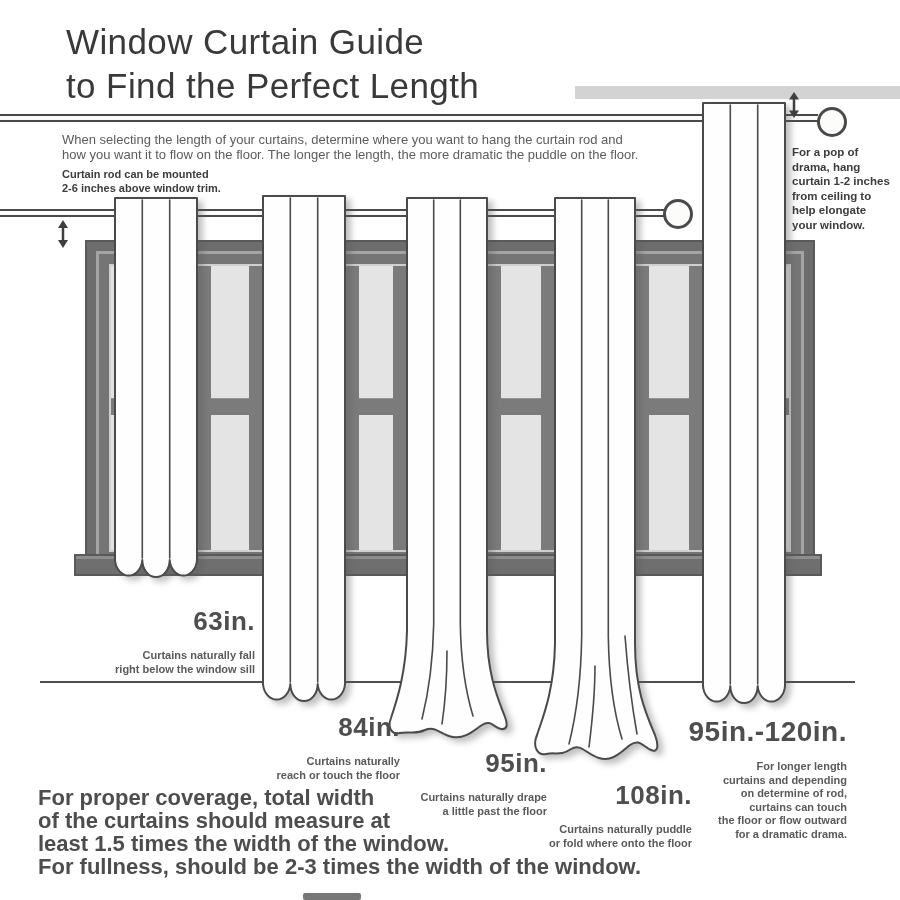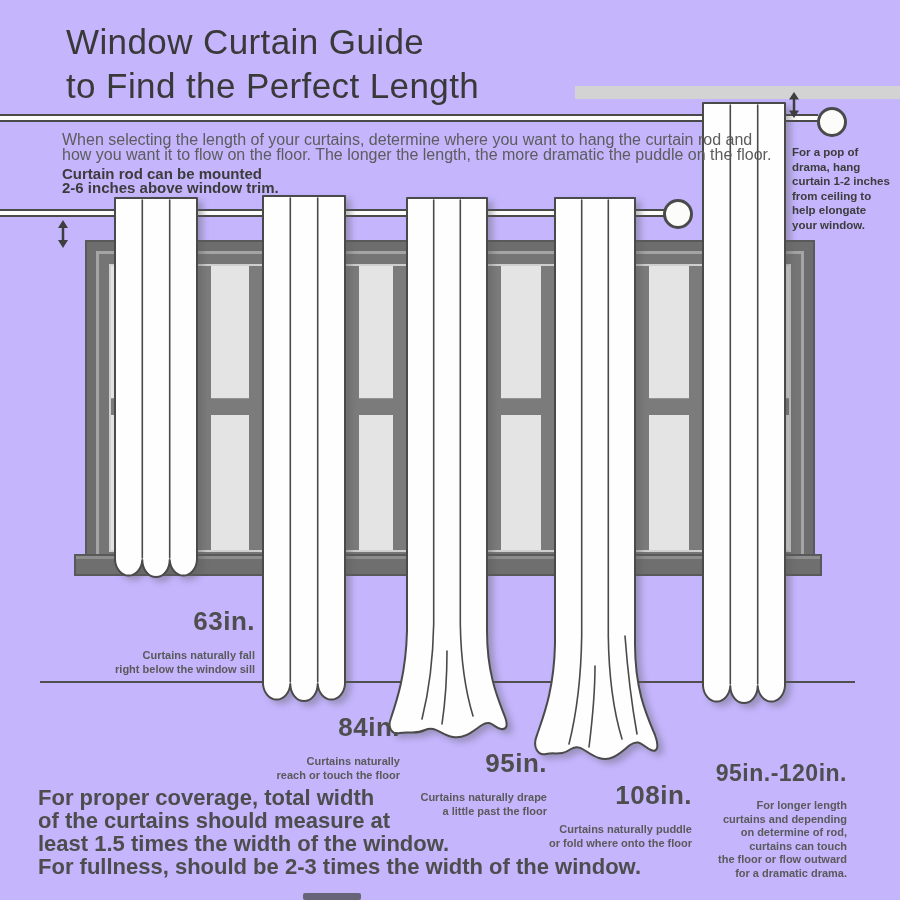--- a/index.html
+++ b/index.html
@@ -1,23 +1,23 @@
 <!DOCTYPE html>
 <html><head>
 <meta charset="utf-8">
 <style>
   html,body{margin:0;padding:0;background:#e9e9e9;}
-  .canvas{position:relative;width:900px;height:900px;background:#c4b5fd;overflow:hidden;
+  .canvas{position:relative;width:900px;height:900px;background:#ffffff;overflow:hidden;
           font-family:"Liberation Sans",sans-serif;color:#3e3e3e;}
   .abs{position:absolute;}
 
   .title{left:66px;top:20px;font-size:35px;line-height:44px;font-weight:500;
          color:#393939;letter-spacing:.4px;z-index:5;}
-  .intro{left:62px;top:132px;font-size:16px;line-height:15px;color:#5c5c5c;z-index:5;}
-  .rodnote{left:62px;top:167px;font-size:15px;line-height:14px;font-weight:700;color:#3c3c3c;z-index:5;}
+  .intro{left:62px;top:132px;font-size:13px;line-height:15px;color:#5c5c5c;z-index:5;}
+  .rodnote{left:62px;top:167px;font-size:11px;line-height:14px;font-weight:700;color:#3c3c3c;z-index:5;}
   .drama{left:792px;top:145px;width:115px;font-size:11.5px;line-height:14.5px;
          font-weight:700;color:#3c3c3c;z-index:5;}
   .graybar{left:575px;top:86px;width:325px;height:13px;background:#d3d3d3;z-index:0;}
 
   .rod{border-top:2px solid #4a4a4a;border-bottom:2px solid #4a4a4a;background:#fcfcfb;z-index:2;}
   .rod-upper{left:0;top:114px;width:818px;height:4px;}
   .rod-lower{left:0;top:209px;width:666px;height:4px;}
   .finial{width:24px;height:24px;border:3px solid #4a4a4a;border-radius:50%;background:#fcfcfb;z-index:2;}
   .finial-upper{left:817px;top:107px;}
   .finial-lower{left:663px;top:199px;}
@@ -38,21 +38,21 @@
   .arrow{z-index:4;}
 
   .lenlabel{width:200px;text-align:right;z-index:4;font-weight:bold;}
   .len-num{font-size:26px;color:#4e4e4e;letter-spacing:.5px;}
   .len-desc{font-size:11px;line-height:13.5px;color:#5a5a5a;margin-top:12px;}
   .label-63{left:55px;top:606px;}
   .label-84{left:200px;top:712px;}
   .label-95{left:347px;top:748px;}
   .label-108{left:492px;top:780px;}
   .label-95120{left:647px;top:716px;}
-  .label-95120 .len-num{font-size:23px;margin-top:44px;}
+  .label-95120 .len-num{font-size:28px;}
 
   .footer{left:38px;top:786px;font-size:22px;line-height:23px;font-weight:700;color:#4d4d4d;z-index:5;}
   .bottom-mark{left:303px;top:893px;width:58px;height:7px;background:#4a4a4a;border-radius:2px;opacity:.75;z-index:5;}
 </style>
 </head>
 <body>
 
 <div class="canvas">
 
   <div class="abs graybar"></div>

